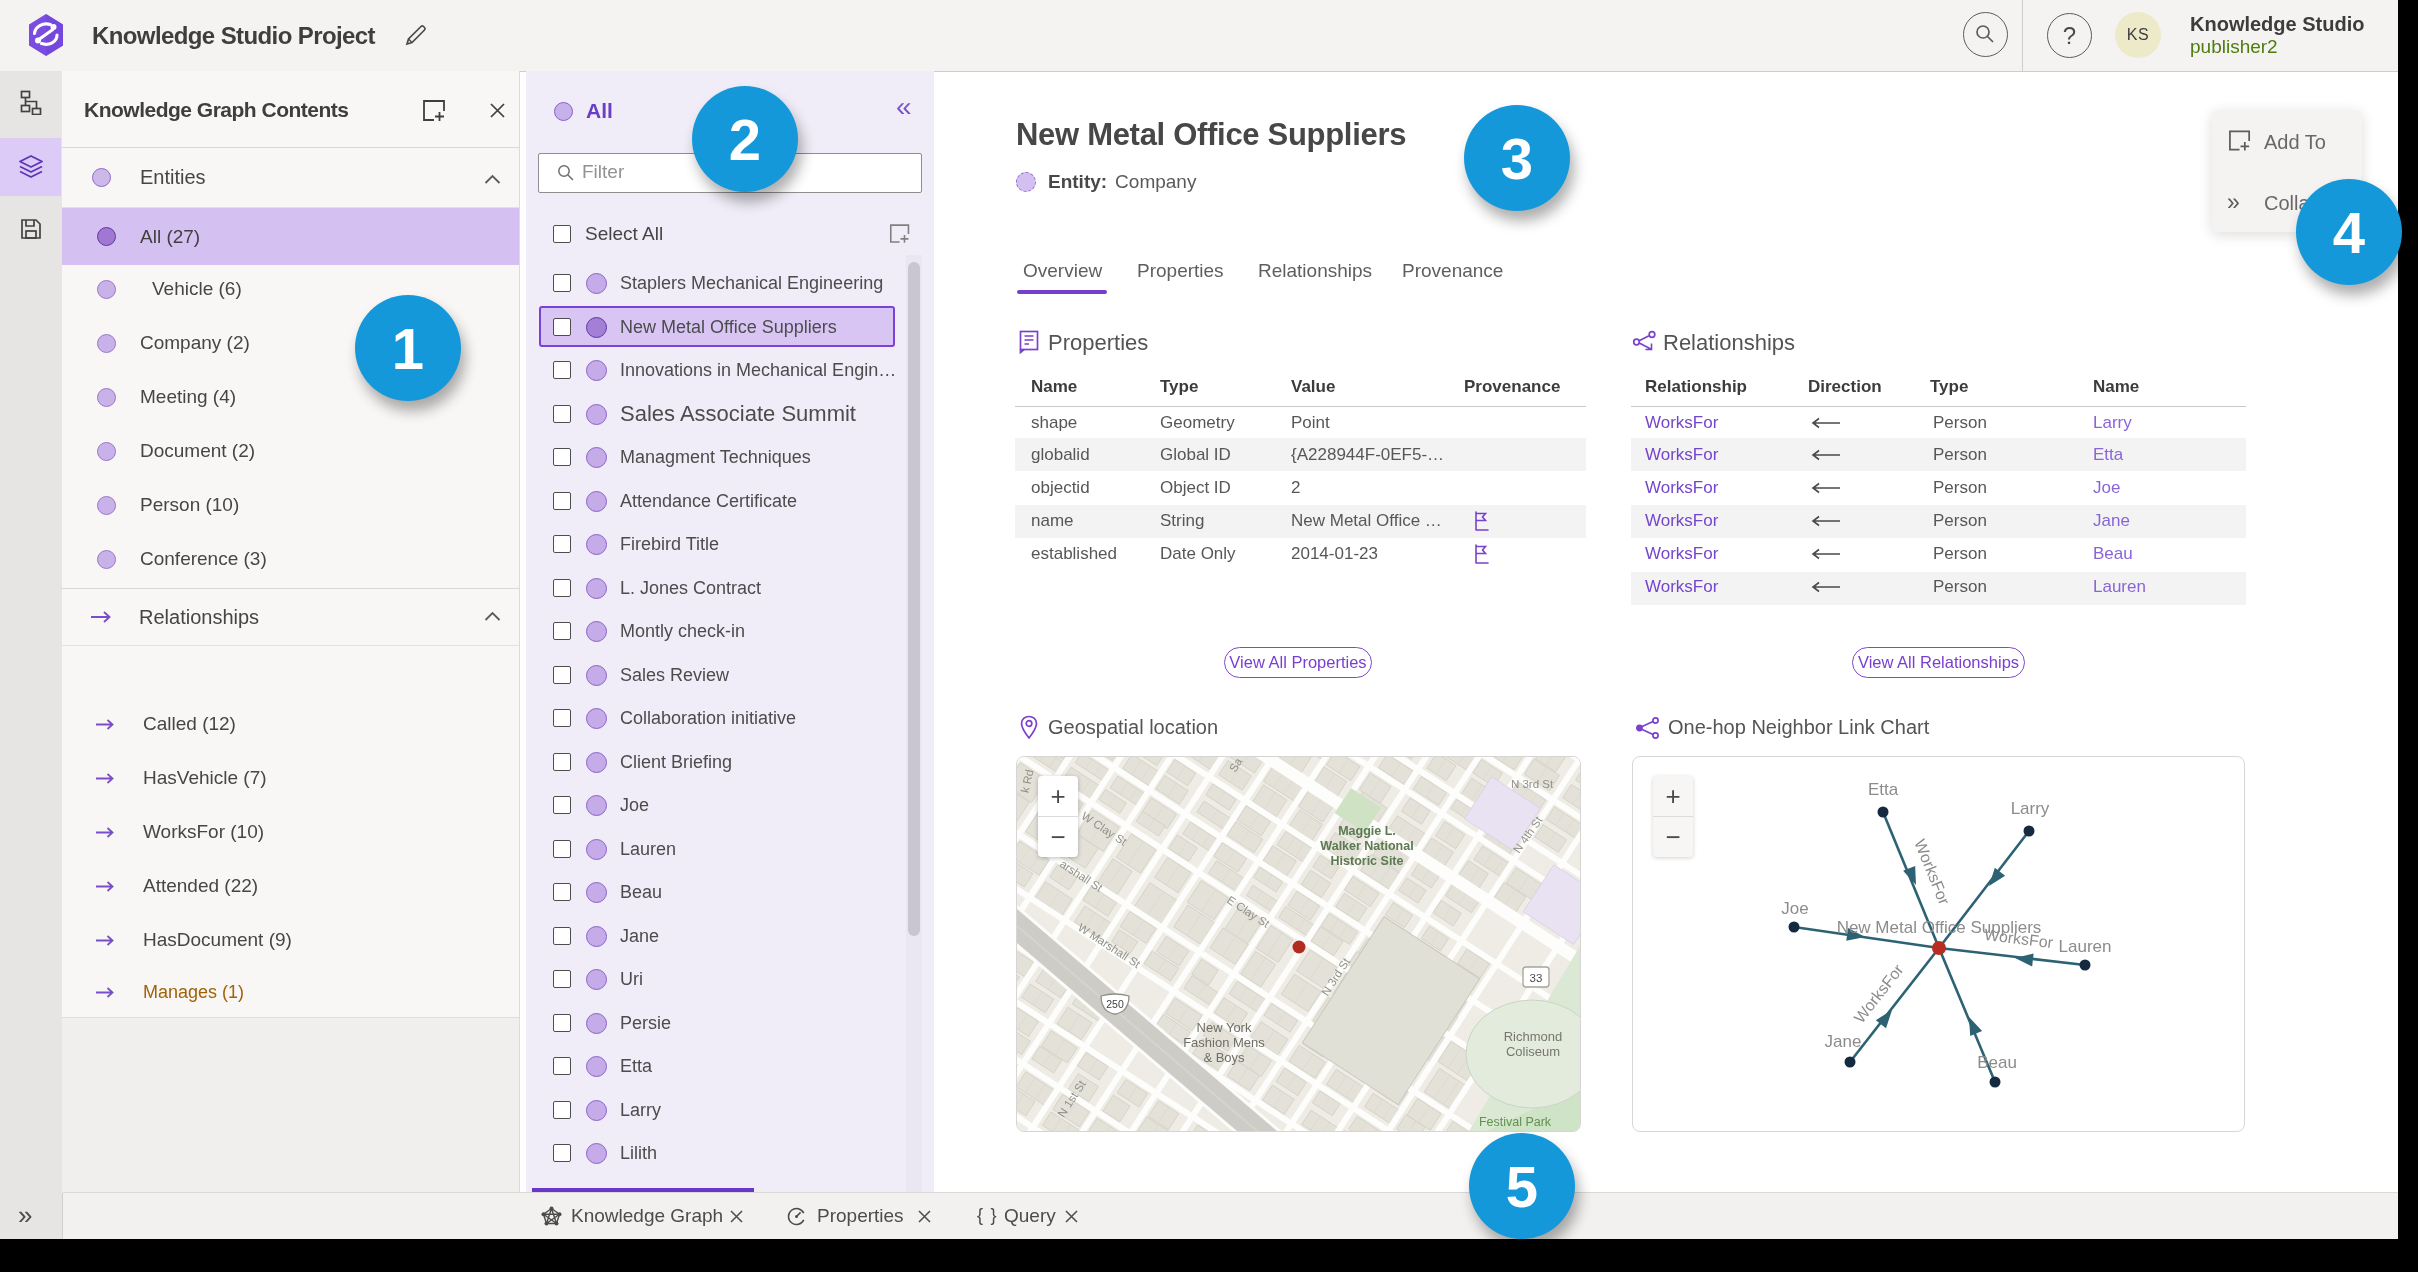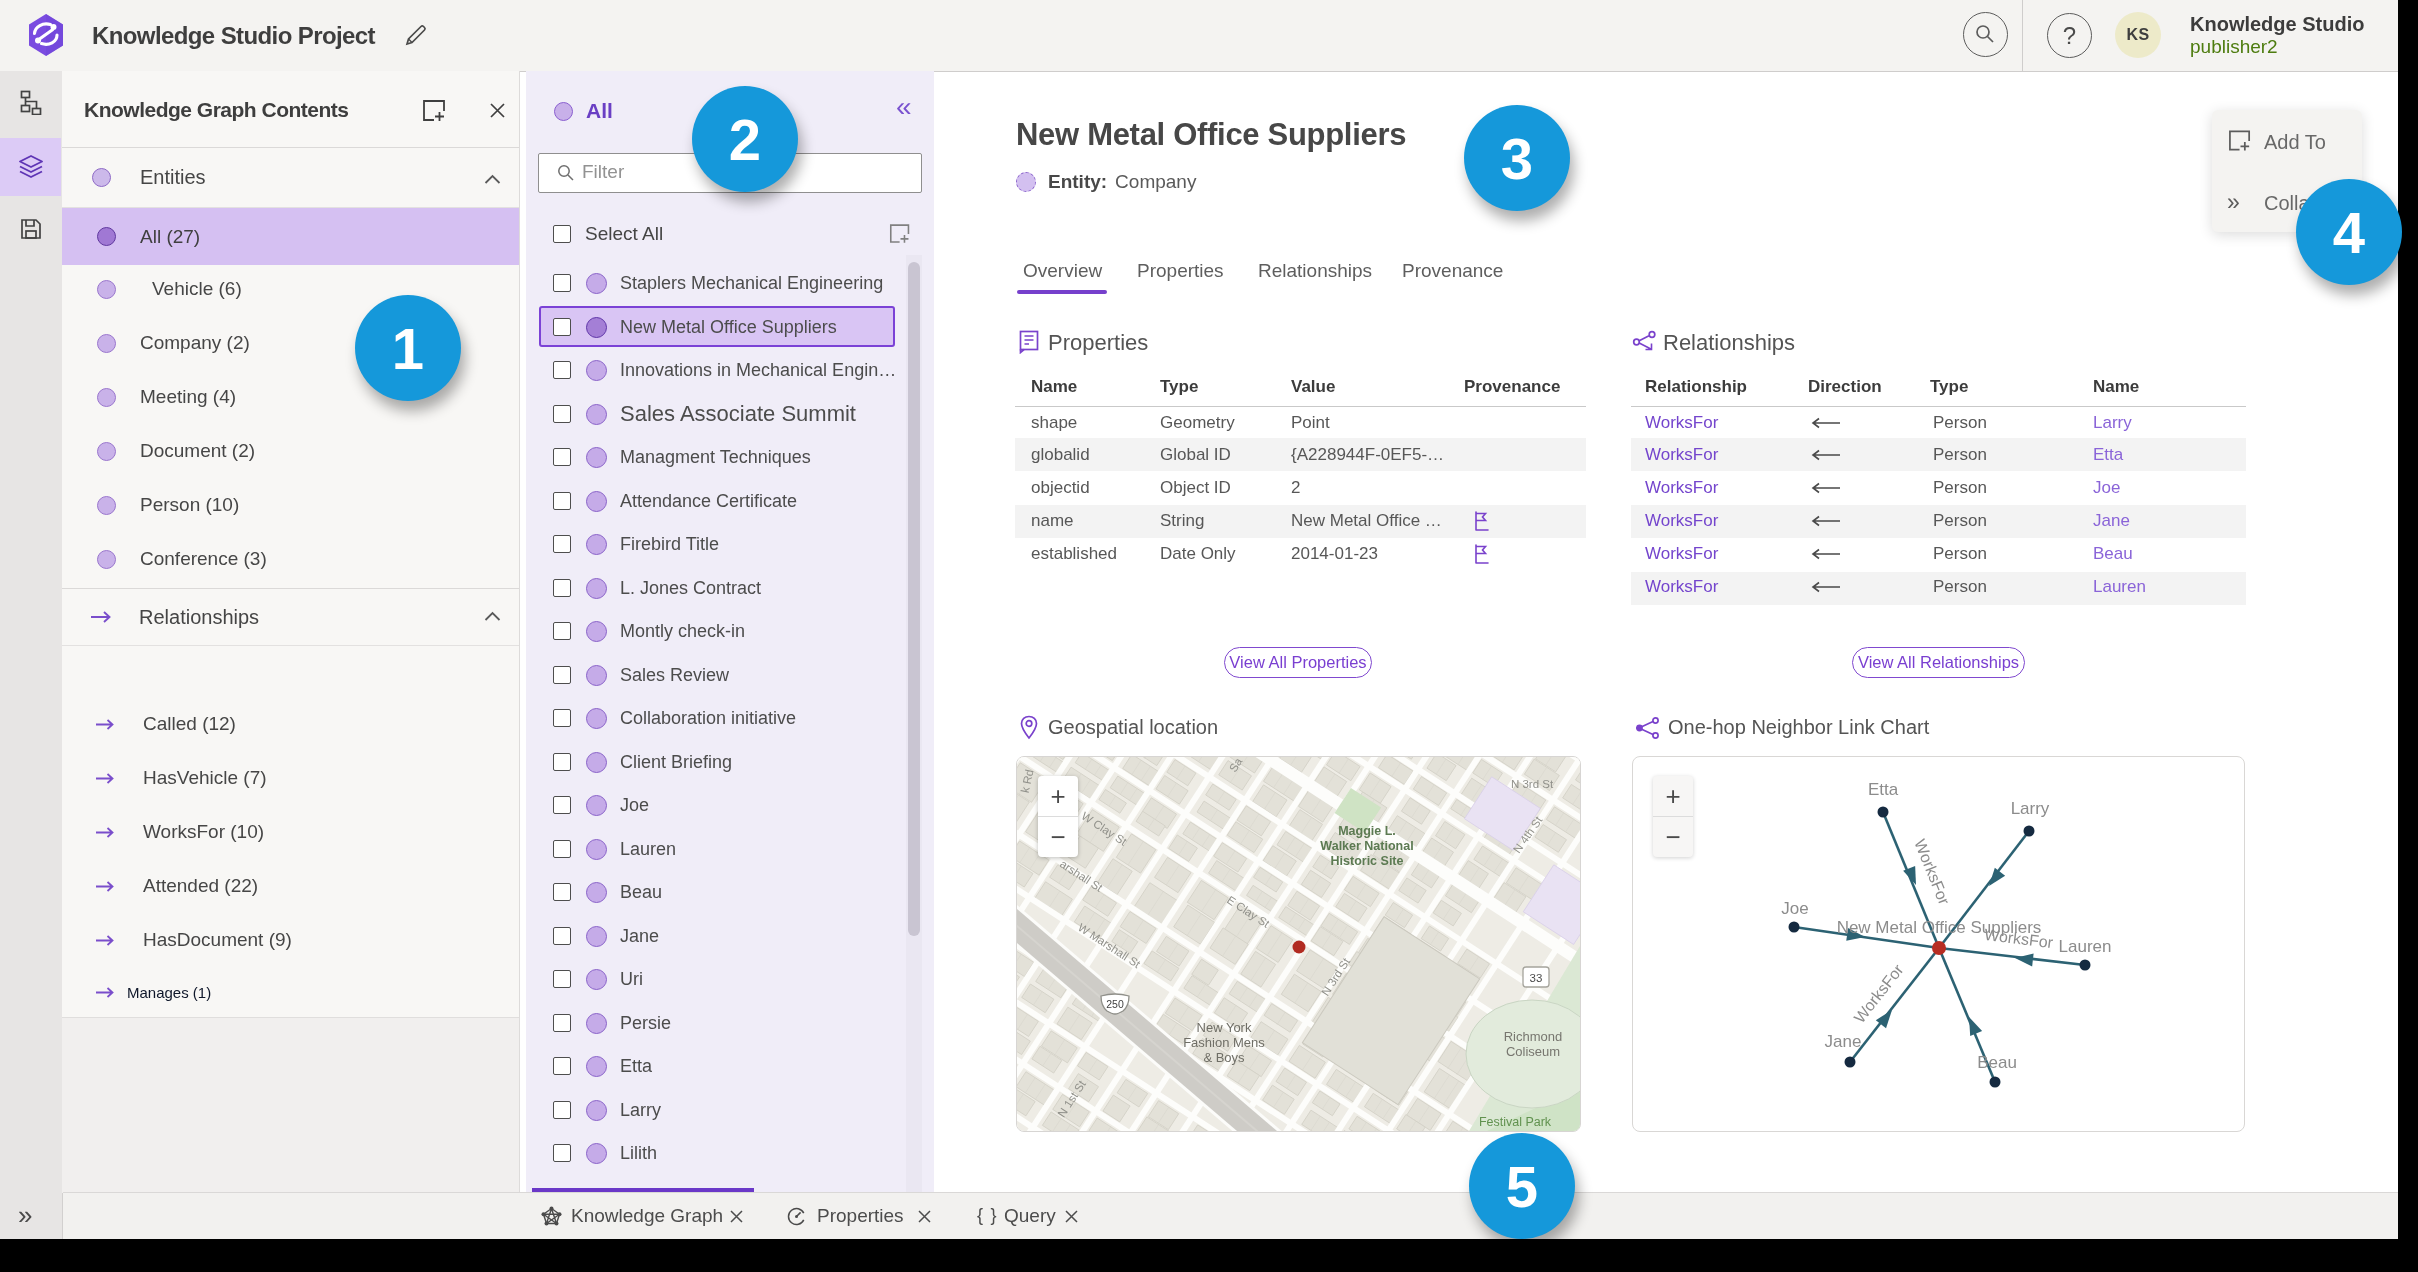--- a/index.html
+++ b/index.html
@@ -34,21 +34,21 @@
   <path d="M6.5,17 L10,20.5" stroke="#4a4a4a" stroke-width="1.4"></path>
 </svg>
 
 <div class="abs" style="left:1963px;top:12px;width:43px;height:43px;border:1.6px solid #5c5c5c;border-radius:50%"></div>
 <svg class="abs" style="left:1974px;top:23px" width="22" height="22" viewBox="0 0 22 22">
   <circle cx="9" cy="9" r="6" fill="none" stroke="#5c5c5c" stroke-width="1.7"></circle>
   <path d="M13.5,13.5 L19,19" stroke="#5c5c5c" stroke-width="1.7"></path>
 </svg>
 <div class="abs" style="left:2022px;top:0;width:1px;height:71px;background:#cfcdcc"></div>
 <div class="abs" style="left:2047px;top:13px;width:43px;height:43px;border:1.6px solid #5c5c5c;border-radius:50%;display:flex;align-items:center;justify-content:center;font-size:24px;color:#4a4a4a">?</div>
-<div class="abs" style="left:2115px;top:12px;width:46px;height:46px;border-radius:50%;background:#edeac9;display:flex;align-items:center;justify-content:center;font-size:16px;font-weight:bold;color:#3e3e3e;letter-spacing:0.5px">KS</div>
+<div class="abs" style="left:2115px;top:12px;width:46px;height:46px;border-radius:50%;background:#edeac9;display:flex;align-items:center;justify-content:center;font-size:16px;font-weight:normal;color:#3e3e3e;letter-spacing:0.5px">KS</div>
 <div class="abs" style="left:2190px;top:13px;font-size:20px;font-weight:bold;color:#3c3c3c">Knowledge Studio</div>
 <div class="abs" style="left:2190px;top:36px;font-size:19px;color:#4d7c0f">publisher2</div>
 
 <div class="abs" style="left:0;top:71px;width:62px;height:1168px;background:#e7e5e4;border-right:1px solid #d2d0cf"></div>
 <svg class="abs" style="left:18px;top:89px" width="26" height="26" viewBox="0 0 26 26">
   <g fill="none" stroke="#424242" stroke-width="1.7">
     <rect x="3.5" y="2.5" width="8" height="6"></rect>
     <rect x="3.5" y="16.5" width="8" height="6"></rect>
     <rect x="14.5" y="19.5" width="8" height="6"></rect>
     <path d="M7.5,8.5 L7.5,16.5 M7.5,12.5 L18.5,12.5 L18.5,19.5"></path>
@@ -158,21 +158,21 @@
 <div class="row" style="left:62px;top:913px;width:457px;height:54px">
   <svg style="margin-left:33px" width="20" height="11" viewBox="0 0 20 11" fill="none" stroke="#7a4ecb" stroke-width="1.8">
         <path d="M1,5.5 L17,5.5 M12.5,1 L17.5,5.5 L12.5,10"></path>
       </svg>
   <div style="margin-left:28px;font-size:19px;color:#464646">HasDocument (9)</div>
 </div>
 <div class="row" style="left:62px;top:967px;width:457px;height:50px">
   <svg style="margin-left:33px" width="20" height="11" viewBox="0 0 20 11" fill="none" stroke="#7a4ecb" stroke-width="1.8">
         <path d="M1,5.5 L17,5.5 M12.5,1 L17.5,5.5 L12.5,10"></path>
       </svg>
-  <div style="margin-left:12px;font-size:15px;color:#0f172a">Manages (1)</div>
+  <div style="margin-left:28px;font-size:18px;color:#a16207">Manages (1)</div>
 </div>
 
 <div class="abs" style="left:526px;top:71px;width:408px;height:1121px;background:#f0edf8"></div>
 <div class="row" style="left:526px;top:88px;height:46px">
   <div class="circ" style="margin-left:28px;width:17px;height:17px;background:#c8b0e9;border:1.6px solid #8a5fd0"></div>
   <div style="margin-left:13px;font-size:21px;font-weight:bold;color:#6a3fc4">All</div>
 </div>
 <div class="abs" style="left:896px;top:91px;font-size:28px;color:#7a52d0;letter-spacing:-2px">«</div>
 <div class="abs" style="left:538px;top:153px;width:382px;height:38px;background:#fff;border:1px solid #8f8f8f;border-radius:2px"></div>
 <svg class="abs" style="left:556px;top:163px" width="19" height="19" viewBox="0 0 19 19">

